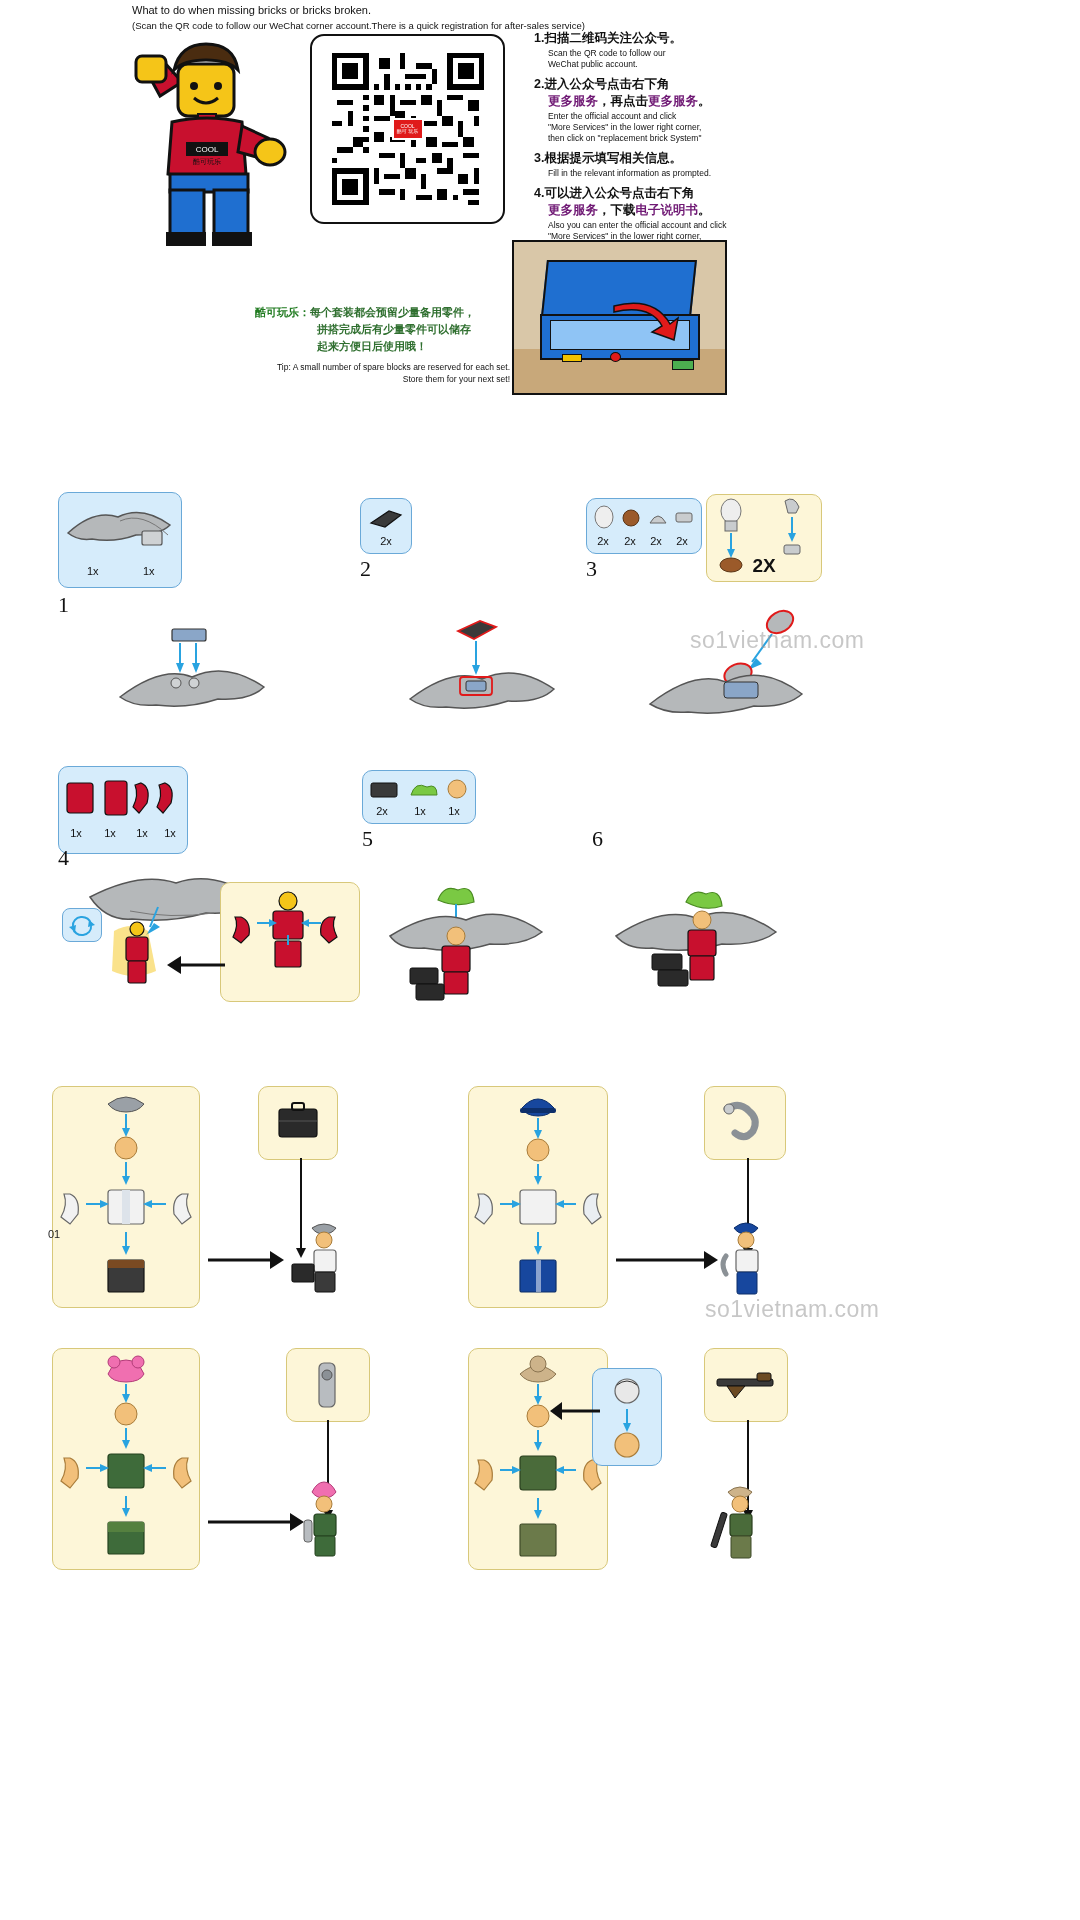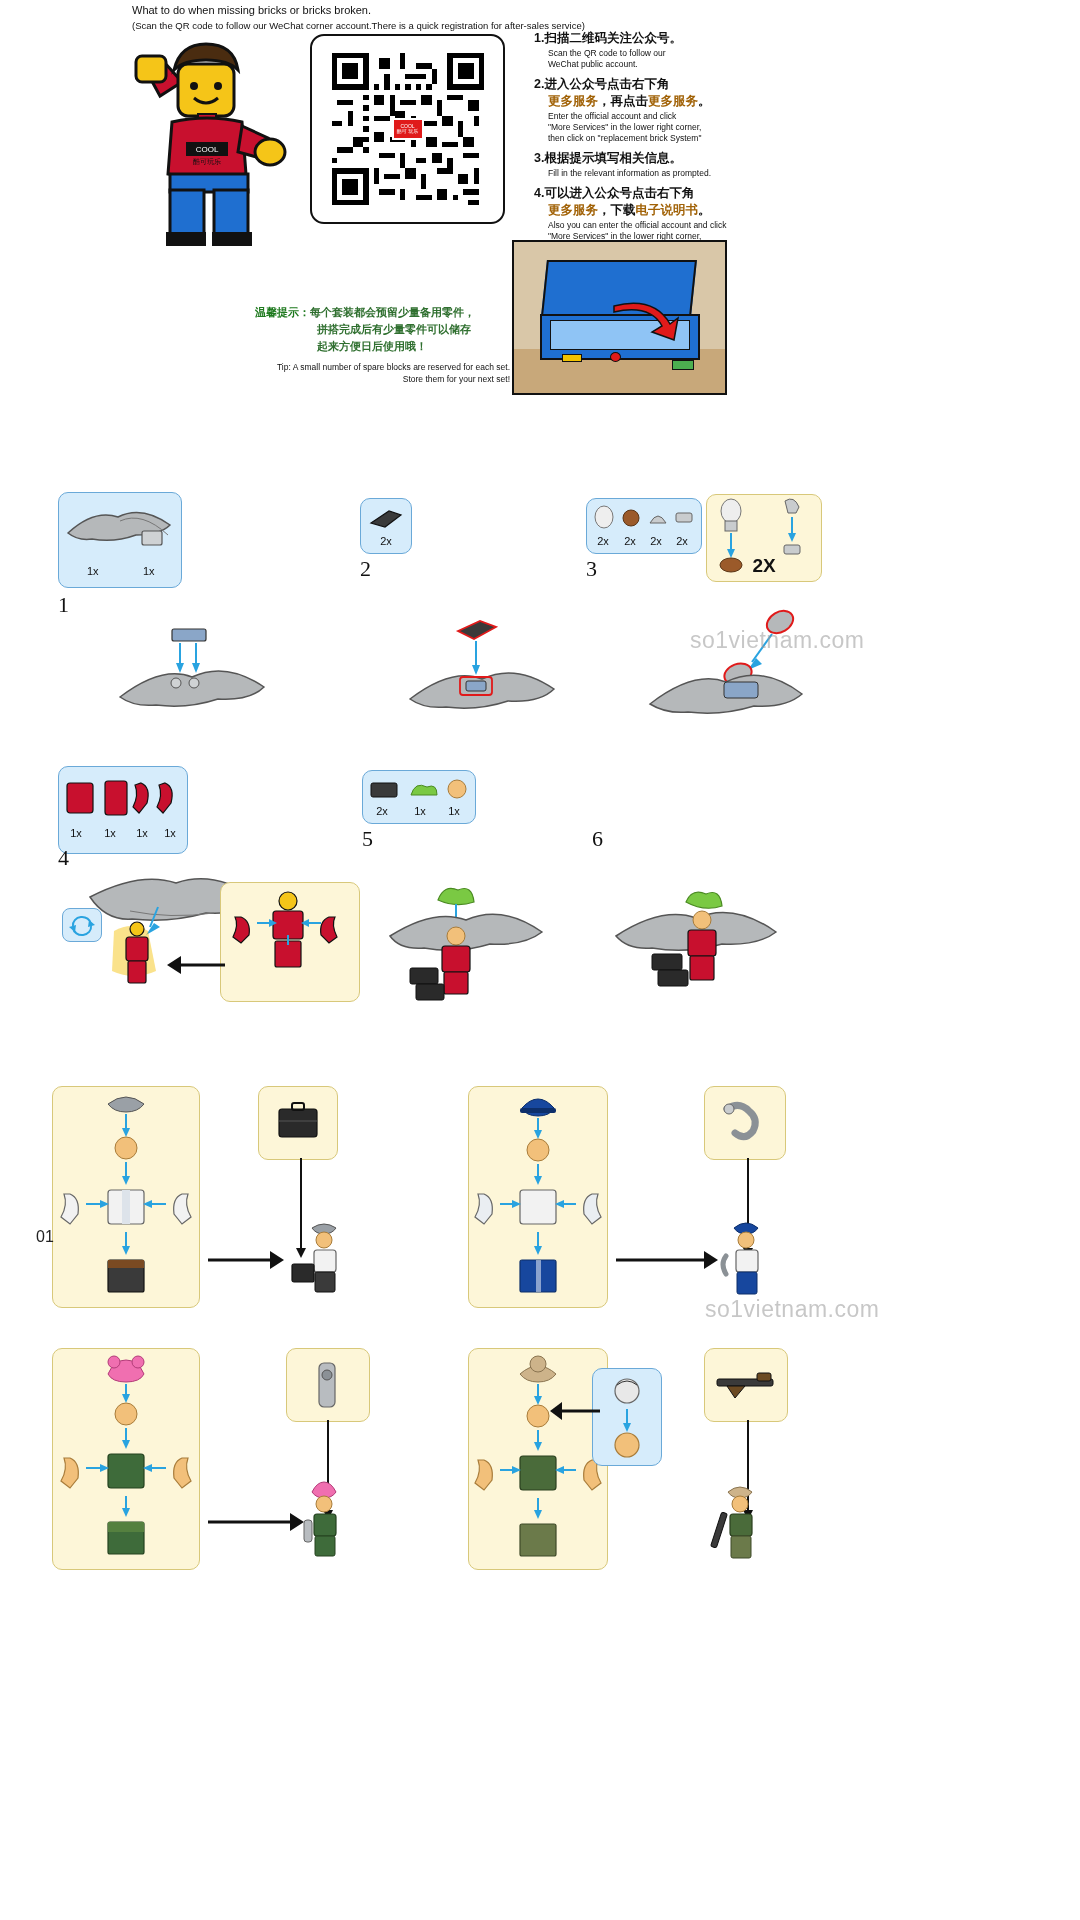--- a/index.html
+++ b/index.html
@@ -79,21 +79,21 @@
     top: 30px;
     width: 300px;
   }
   .srow { margin-bottom: 6px; margin-left: 22px; }
   .s-cn {
     font-size: 12.5px;
     font-weight: bold;
     color: #111;
     line-height: 1.35;
   }
-  .s-cn .red { color: #a16207; }
+  .s-cn .red { color: #701a75; }
   .s-en {
     font-size: 8.5px;
     color: #111;
     line-height: 1.3;
     margin-left: 14px;
     margin-top: 1px;
   }
 
   
   .tip-cn {
@@ -203,22 +203,22 @@
     position: absolute;
     color: #9a9a9a;
     opacity: .55;
     font-size: 23px;
     letter-spacing: .5px;
     font-family: "Liberation Sans", sans-serif;
   }
 
   .page-no {
     position: absolute;
-    left: 36px; top: 1228px;
-    font-size: 16px;
+    left: 48px; top: 1228px;
+    font-size: 11px;
     color: #222;
   }
 
   .assembly-panel {
     position: absolute;
     background: #fdf6d8;
     border: 1px solid #d8c87a;
     border-radius: 10px;
   }
   .assembly-panel.blue {
@@ -413,21 +413,21 @@
       <div class="s-cn" style="margin-left:14px">
         <span class="red">更多服务</span><span>，下载</span><span class="red">电子说明书</span><span>。</span>
       </div>
       <div class="s-en" style="white-space:pre-line">Also you can enter the official account and click
 "More Services" in the lower right corner,
 then download the e-instructions for your set.</div>
     </div>
   </div>
 
   <div class="tip-cn">
-    <div><span class="lbl">温馨提示：</span><span>每个套装都会预留少量备用零件，</span></div>
+    <div><span class="lbl">酷可玩乐：</span><span>每个套装都会预留少量备用零件，</span></div>
     <div style="margin-left:62px">拼搭完成后有少量零件可以储存</div>
     <div style="margin-left:62px">起来方便日后使用哦！</div>
   </div>
   <div class="tip-en">
     <div>Tip: A small number of spare blocks are reserved for each set.</div>
     <div>Store them for your next set!</div>
   </div>
 
   <div class="box-illustration">
     <div class="floor"></div>

